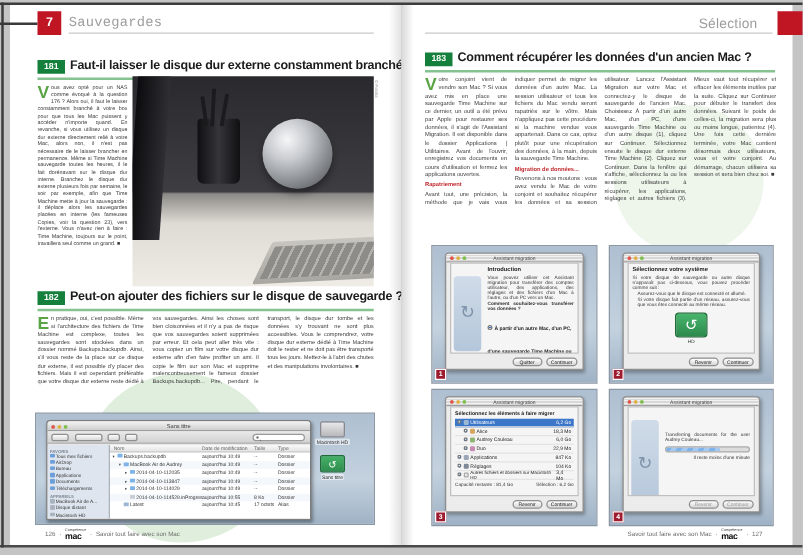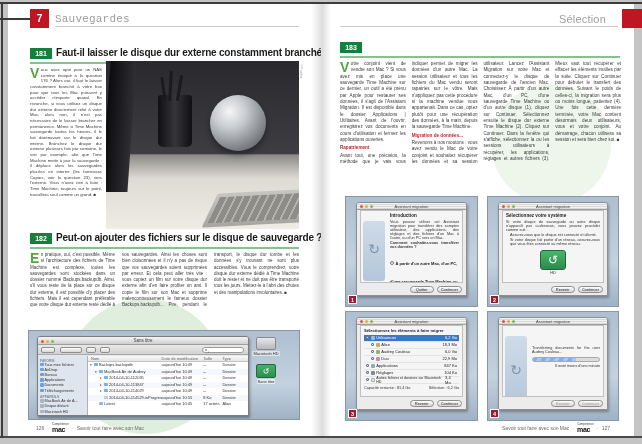--- a/index.html
+++ b/index.html
@@ -255,20 +255,21 @@
   </div>
 
   <div class="page" id="page-right">
     <div class="watermark" style="left:170px; top:80px; width:120px; height:120px; opacity:0.55;"></div>
 
     <div class="section-title" style="right:28px; top:9px; text-align:right;">Sélection</div>
     <div class="chapter-tab" style="left:301px; top:5px; width:20px;"></div>
     <div class="header-rule" style="left:19px; top:22px; width:278px;"></div>
 
     <div class="q-badge" style="left:19px; top:38px;">183</div>
+    <div class="q-title" style="left:45px; top:37px;">Comment récupérer les données d'un ancien Mac ?</div>
     <div class="q-rule" style="left:19px; top:52px; width:280px;"></div>
 
     <div class="body-text" style="position:absolute; left:19px; top:57px; width:281px; height:130px; font-size:4.6px; line-height:1.38; column-count:4; column-gap:6px; z-index:1;">
       <span class="dropcap">V</span><span>otre conjoint vient de vendre son Mac ? Si vous avez mis en place une sauvegarde Time Machine sur ce dernier, un outil a été prévu par Apple pour restaurer ses données, il s'agit de l'Assistant Migration. Il est disponible dans le dossier Applications | Utilitaires. Avant de l'ouvrir, enregistrez vos documents en cours d'utilisation et fermez les applications ouvertes.</span>
       <div class="subhead">Rapatriement</div>
       <span>Avant tout, une précision, la méthode que je vais vous indiquer permet de migrer les données d'un autre Mac. La session utilisateur et tous les fichiers du Mac vendu seront rapatriés sur le vôtre. Mais n'appliquez pas cette procédure si la machine vendue vous appartenait. Dans ce cas, optez plutôt pour une récupération des données, à la main, depuis la sauvegarde Time Machine.</span>
       <div class="subhead">Migration de données...</div>
       <span>Revenons à nos moutons : vous avez vendu le Mac de votre conjoint et souhaitez récupérer les données et sa session utilisateur. Lancez l'Assistant Migration sur votre Mac et connectez-y le disque de sauvegarde de l'ancien Mac. Choisissez À partir d'un autre Mac, d'un PC, d'une sauvegarde Time Machine ou d'un autre disque (1), cliquez sur Continuer. Sélectionnez ensuite le disque dur externe Time Machine (2). Cliquez sur Continuer. Dans la fenêtre qui s'affiche, sélectionnez la ou les sessions utilisateurs à récupérer, les applications, réglages et autres fichiers (3). Mieux vaut tout récupérer et effacer les éléments inutiles par la suite. Cliquez sur Continuer pour débuter le transfert des données. Suivant le poids de celles-ci, la migration sera plus ou moins longue, patientez (4). Une fois cette dernière terminée, votre Mac contient désormais deux utilisateurs, vous et votre conjoint. Au démarrage, chacun utilisera sa session et sera bien chez soi. ■</span>
     </div>
 

